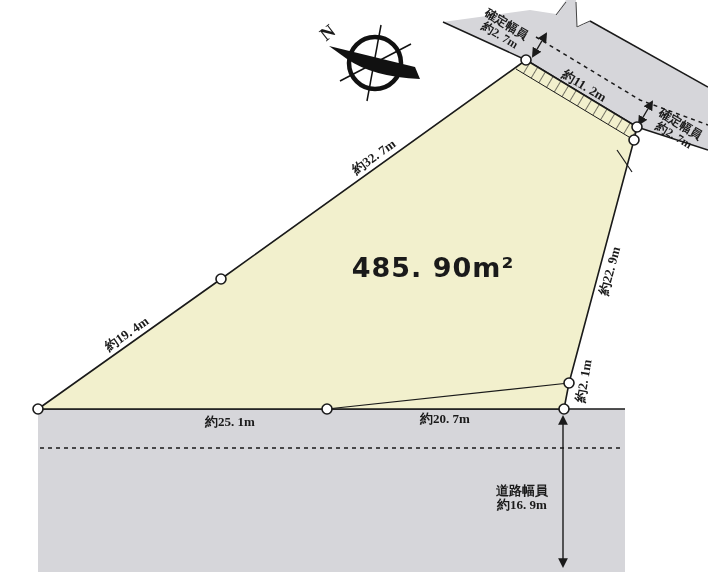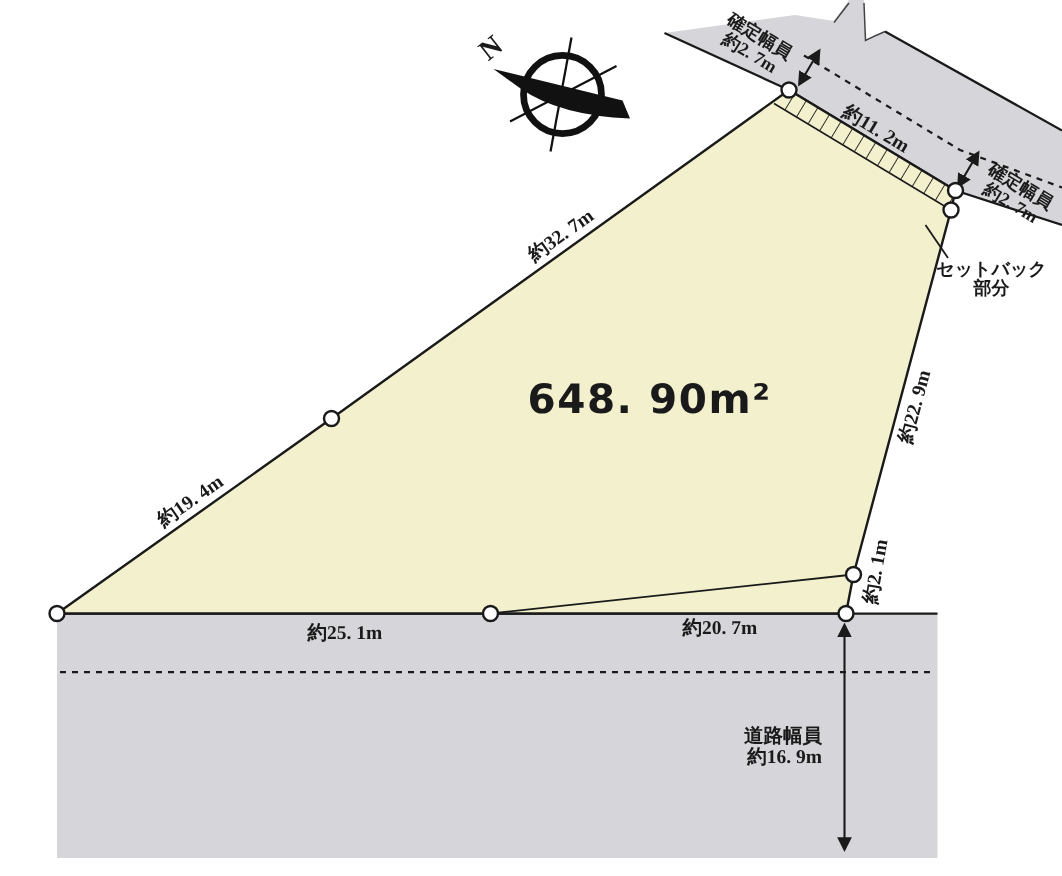--- a/index.html
+++ b/index.html
@@ -71,45 +71,41 @@
 
     <g>
       <circle cx="375" cy="63" r="26" fill="none" stroke="#111" stroke-width="4.5"></circle>
       <line x1="381" y1="25" x2="367" y2="101" stroke="#111" stroke-width="1.5"></line>
       <line x1="340" y1="81" x2="411" y2="44" stroke="#111" stroke-width="1.5"></line>
       <path d="M329,46 L415,67 L420,79 Q373,77 347,59 Z" fill="#111"></path>
     </g>
   </svg>
 
   <div class="lbl area-lbl" style="left:433px;top:268px;">
-    <div>648. 90m²</div>
+    <div>485. 90m²</div>
   </div>
 
   <div class="lbl rot" style="left:374px;top:157px;transform:translate(-50%,-50%) rotate(-35.5deg);">約32. 7m</div>
   <div class="lbl rot" style="left:127px;top:334px;transform:translate(-50%,-50%) rotate(-35deg);">約19. 4m</div>
   <div class="lbl" style="left:230px;top:422px;">約25. 1m</div>
-  <div class="lbl" style="left:445px;top:419px;margin-left:35px;">約20. 7m</div>
+  <div class="lbl" style="left:445px;top:419px;">約20. 7m</div>
   <div class="lbl rot" style="left:610px;top:271px;transform:translate(-50%,-50%) rotate(-75deg);">約22. 9m</div>
   <div class="lbl rot" style="left:584px;top:381px;transform:translate(-50%,-50%) rotate(-80deg);">約2. 1m</div>
   <div class="lbl rot" style="left:584px;top:86px;transform:translate(-50%,-50%) rotate(31deg);">約11. 2m</div>
 
   <div class="lbl rot small" style="left:503px;top:30px;transform:translate(-50%,-50%) rotate(31deg);">
     <div>確定幅員</div>
     <div>約2. 7m</div>
   </div>
   <div class="lbl rot small" style="left:677px;top:130px;transform:translate(-50%,-50%) rotate(31deg);">
     <div>確定幅員</div>
     <div>約2. 7m</div>
   </div>
 
-  <div class="lbl small" style="left:661px;top:186px;">
-    <div>セットバック</div>
-    <div>部分</div>
-  </div>
 
-  <div class="lbl" style="left:522px;top:498px;text-align:right;">
+  <div class="lbl" style="left:522px;top:498px;">
     <div>道路幅員</div>
     <div>約16. 9m</div>
   </div>
 
   <div class="lbl north rot" style="left:328px;top:33px;transform:translate(-50%,-50%) rotate(-38deg);">N</div>
 
 </div>
 
 </body></html>

